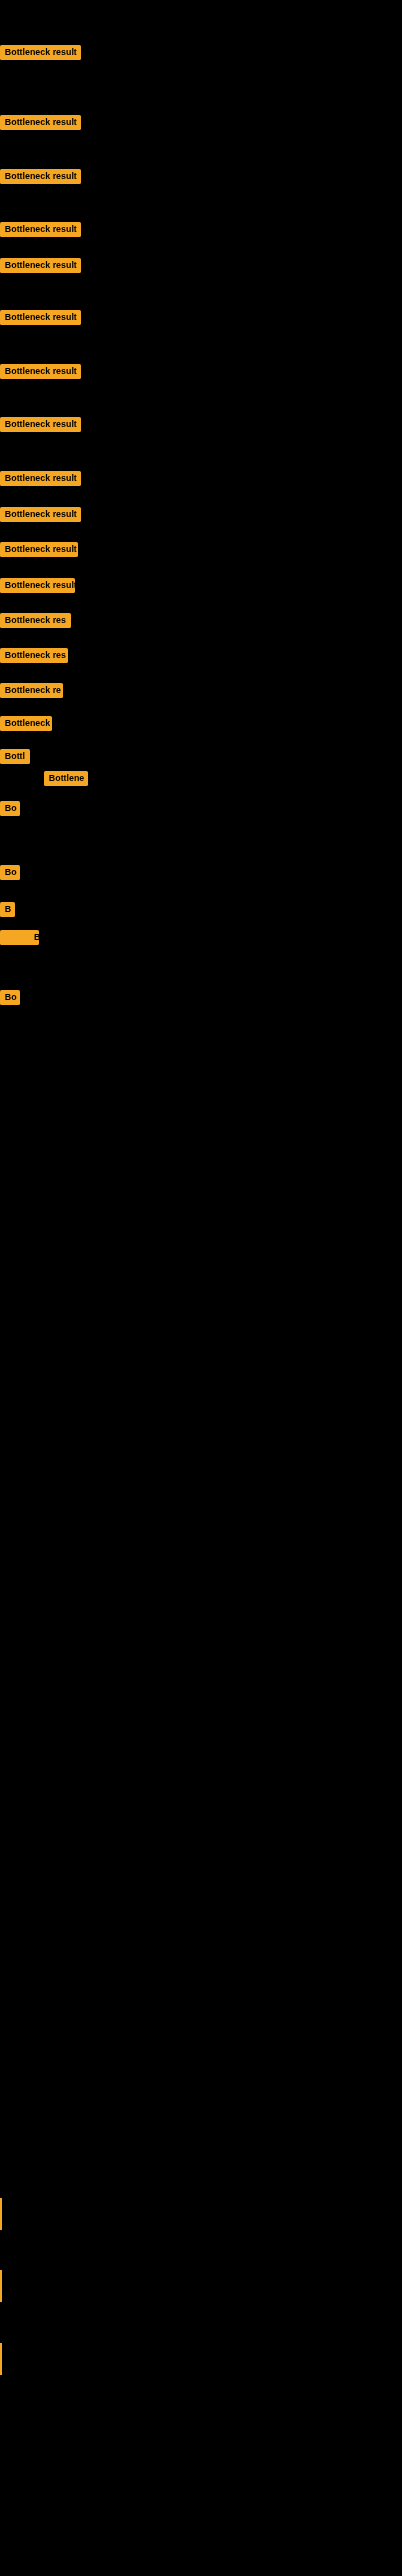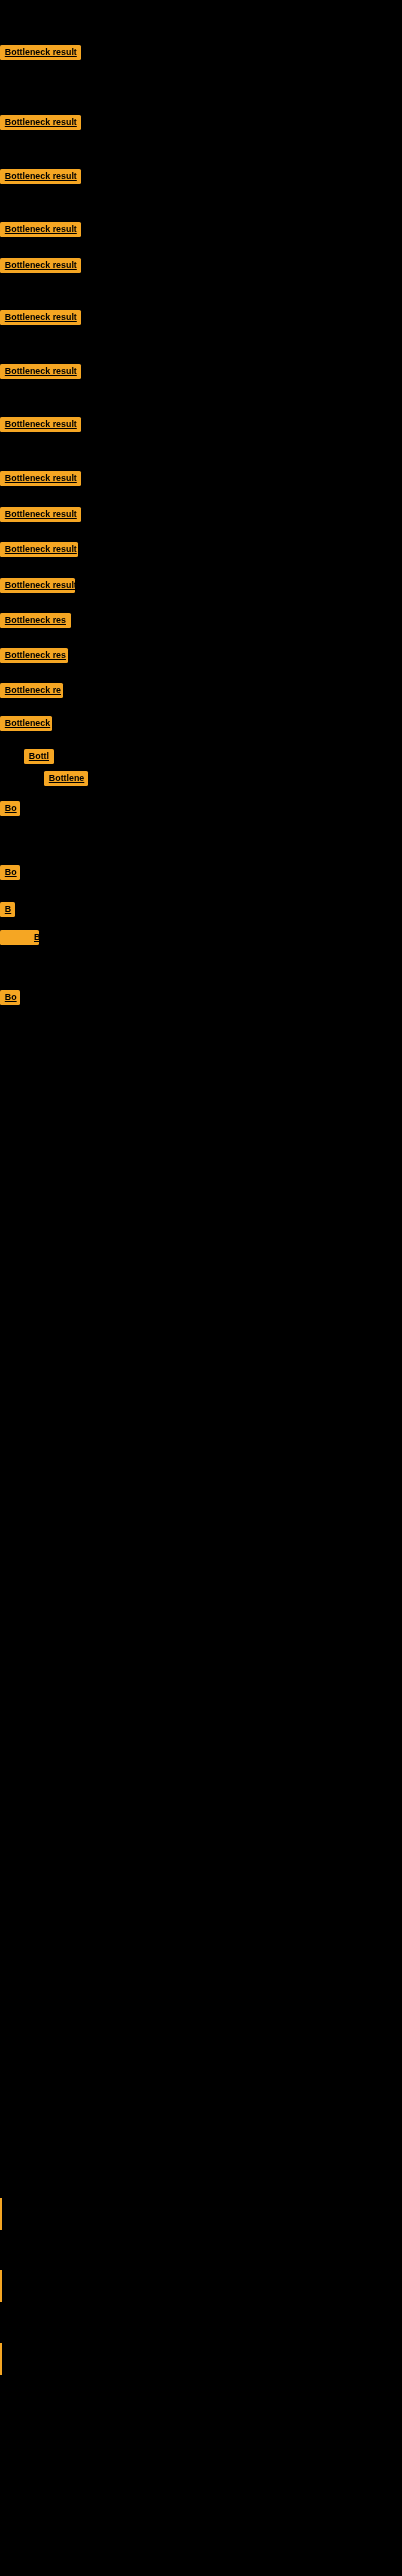--- a/index.html
+++ b/index.html
@@ -27,21 +27,20 @@
     .bottleneck-badge {
       display: inline-block;
       background-color: #f5a623;
       color: #000000;
       font-size: 8.9px;
       font-weight: bold;
       padding: 2.4px 4.8px;
       border-radius: 1.6px;
       white-space: nowrap;
       overflow: hidden;
-      text-decoration: underline;
     }
 
     .result-row {
       position: absolute;
       left: 0;
     }
 
     .vertical-bar {
       position: absolute;
       left: 0;
@@ -64,21 +63,21 @@
     <div class="result-row" style="top: 364px; left: 0px;"><span class="bottleneck-badge" style="max-width: 81px;">Bottleneck result</span></div>
     <div class="result-row" style="top: 417px; left: 0px;"><span class="bottleneck-badge" style="max-width: 81px;">Bottleneck result</span></div>
     <div class="result-row" style="top: 471px; left: 0px;"><span class="bottleneck-badge" style="max-width: 81px;">Bottleneck result</span></div>
     <div class="result-row" style="top: 507px; left: 0px;"><span class="bottleneck-badge" style="max-width: 81px;">Bottleneck result</span></div>
     <div class="result-row" style="top: 542px; left: 0px;"><span class="bottleneck-badge" style="max-width: 78px;">Bottleneck result</span></div>
     <div class="result-row" style="top: 578px; left: 0px;"><span class="bottleneck-badge" style="max-width: 75px;">Bottleneck result</span></div>
     <div class="result-row" style="top: 613px; left: 0px;"><span class="bottleneck-badge" style="max-width: 71px;">Bottleneck res</span></div>
     <div class="result-row" style="top: 648px; left: 0px;"><span class="bottleneck-badge" style="max-width: 68px;">Bottleneck res</span></div>
     <div class="result-row" style="top: 683px; left: 0px;"><span class="bottleneck-badge" style="max-width: 63px;">Bottleneck re</span></div>
     <div class="result-row" style="top: 716px; left: 0px;"><span class="bottleneck-badge" style="max-width: 52px; text-align: center;">Bottleneck</span></div>
-    <div class="result-row" style="top: 749px; left: 0px;"><span class="bottleneck-badge" style="max-width: 32px; margin-left: 24px;">Bottl</span></div>
+    <div class="result-row" style="top: 749px; left: 0px;"><span class="bottleneck-badge" style="max-width: 32px;">Bottl</span></div>
     <div class="result-row" style="top: 771px; left: 0px; margin-left: 44px;"><span class="bottleneck-badge" style="max-width: 44px;">Bottlene</span></div>
     <div class="result-row" style="top: 801px; left: 0px;"><span class="bottleneck-badge" style="max-width: 20px;">Bo</span></div>
     <div class="result-row" style="top: 865px; left: 0px;"><span class="bottleneck-badge" style="max-width: 20px;">Bo</span></div>
     <div class="result-row" style="top: 902px; left: 0px;"><span class="bottleneck-badge" style="max-width: 14.5px;">B</span></div>
     <div class="result-row" style="top: 930px; left: 0px;"><span class="bottleneck-badge" style="max-width: 34px; padding-left: 34px;">Bottle</span></div>
     <div class="result-row" style="top: 990px; left: 0px;"><span class="bottleneck-badge" style="max-width: 20px;">Bo</span></div>
   </div>
 
 <div id="bars-container">
     <div class="vertical-bar" style="top: 2198px; height: 32px;"></div>

